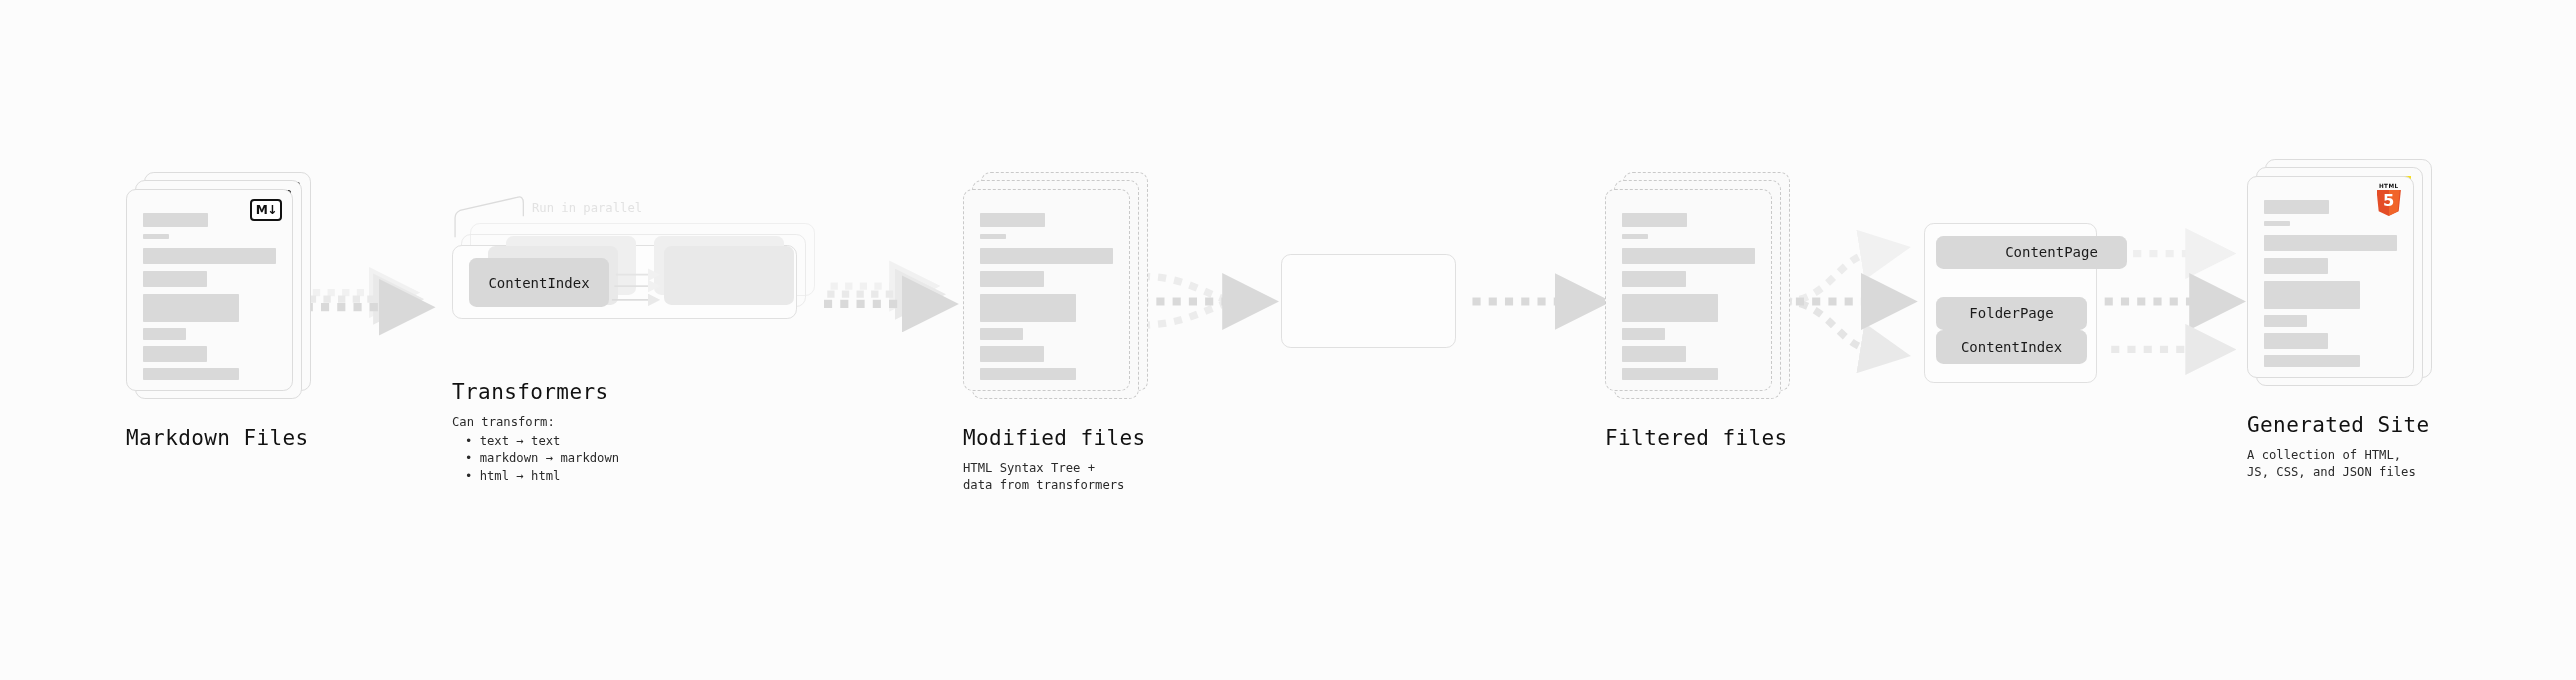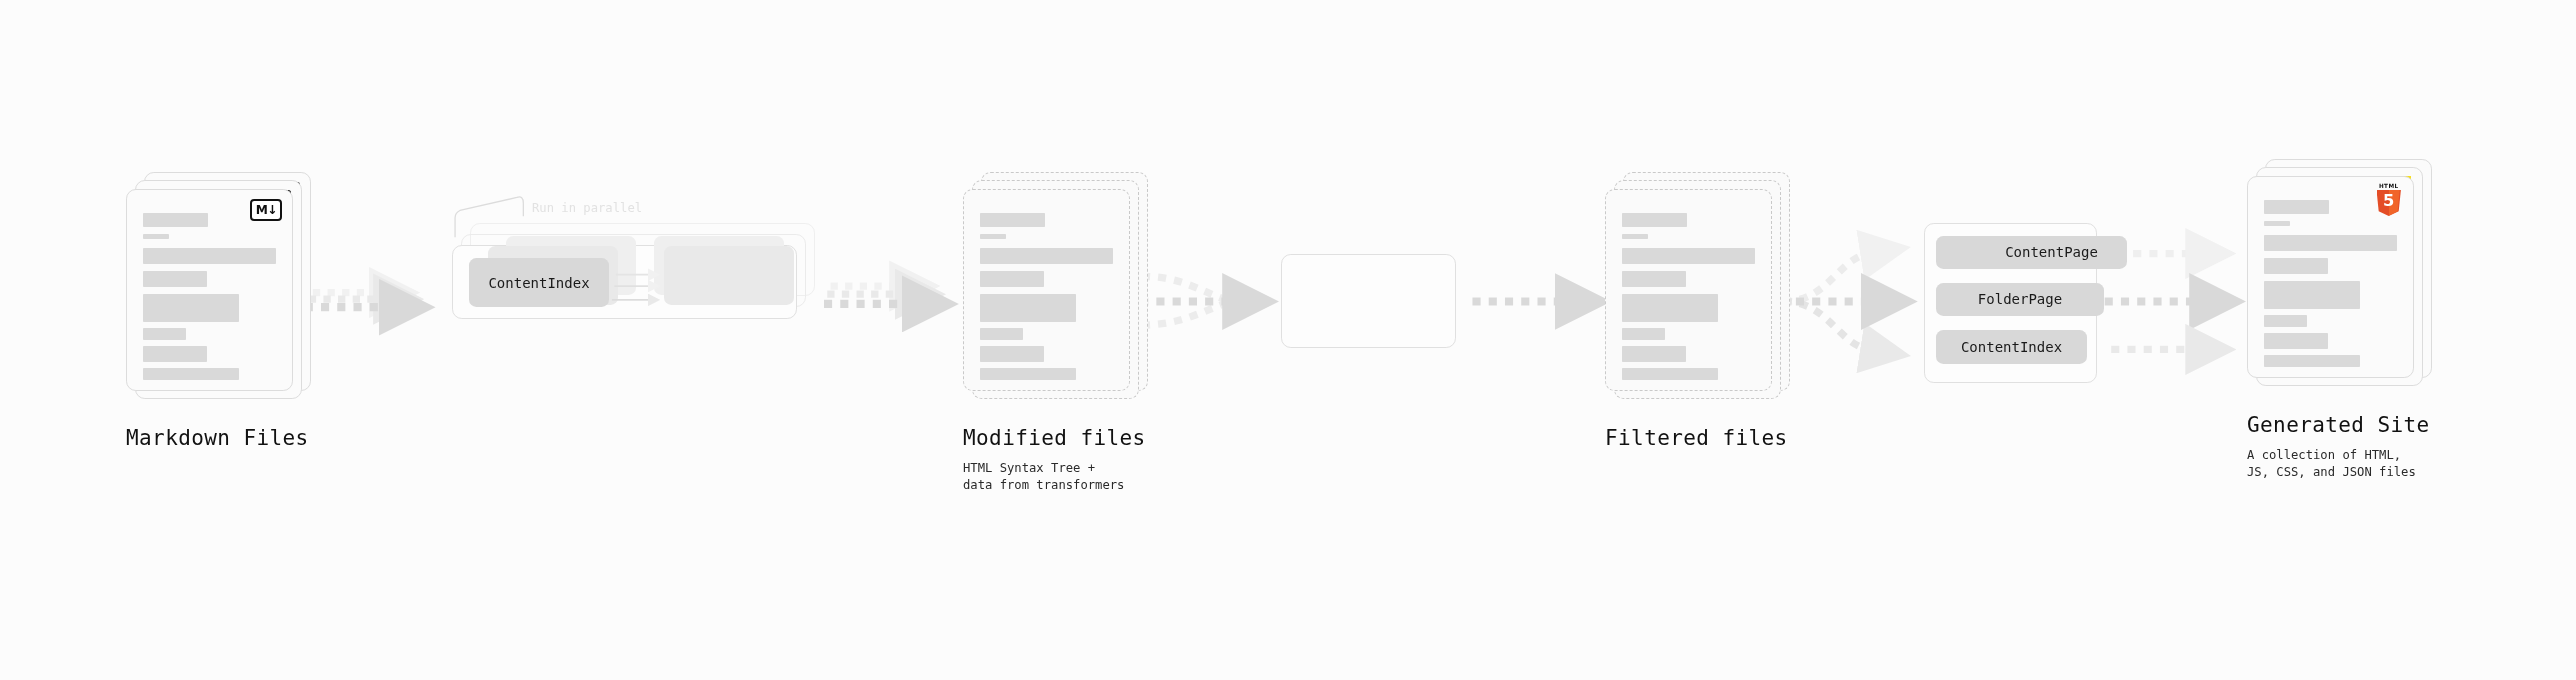--- a/index.html
+++ b/index.html
@@ -213,20 +213,31 @@
   <div class="chip ghost" style="left:664px;top:246px;width:130px;height:59px;"></div>
 
   <svg class="arrow-layer" viewBox="0 0 3170 838">
     <path d="M758 338 H800" stroke="#e4e4e4" stroke-width="2.2" fill="none" marker-end="url(#hdXL)"></path>
     <path d="M756 352 H800" stroke="#e0e0e0" stroke-width="2.2" fill="none" marker-end="url(#hdXL)"></path>
     <path d="M753 369 H800" stroke="#dcdcdc" stroke-width="2.2" fill="none" marker-end="url(#hdL)"></path>
   </svg>
 
   <div class="chip" style="left:469px;top:258px;width:140px;height:49px;">ContentIndex</div>
 
+  <div class="caption" style="left:452px;top:380px;">
+    <div class="cap-title">Transformers</div>
+    <div class="cap-sub bullets">
+      <div>Can transform:</div>
+      <ul>
+        <li>text → text</li>
+        <li>markdown → markdown</li>
+        <li>html → html</li>
+      </ul>
+    </div>
+  </div>
 
   <div class="doc-stack" style="left:963px;top:172px;">
     <div class="sheet s3 dashed"></div>
     <div class="sheet s2 dashed"></div>
     <div class="sheet s1 dashed">
       <div class="lines">
         <div class="ln" style="width:65px;height:14px;"></div>
         <div class="ln" style="width:26px;height:5.7px;margin-bottom:9px;"></div>
         <div class="ln" style="width:100%;height:16.3px;"></div>
         <div class="ln" style="width:48%;height:16.3px;"></div>
@@ -260,21 +271,21 @@
         <div class="ln" style="width:72%;height:12.2px;"></div>
       </div>
     </div>
   </div>
   <div class="caption" style="left:1605px;top:426px;">
     <div class="cap-title">Filtered files</div>
   </div>
 
   <div class="proc-box" style="left:1924px;top:223px;width:173px;height:160px;"></div>
   <div class="chip" style="left:1936px;top:236px;width:151px;height:32.5px;padding-left:40px;">ContentPage</div>
-  <div class="chip" style="left:1936px;top:283px;width:168px;height:32.5px;">FolderPage</div>
+  <div class="chip" style="left:1936px;top:297px;width:151px;height:32.5px;">FolderPage</div>
   <div class="chip" style="left:1936px;top:330px;width:151px;height:34px;">ContentIndex</div>
 
   <div class="doc-stack" style="left:2247px;top:159px;">
     <div class="sheet s3">
       <span class="css-badge">
         <span class="css-word">CSS</span>
         <span class="css-bar"></span>
       </span>
     </div>
     <div class="sheet s2">

